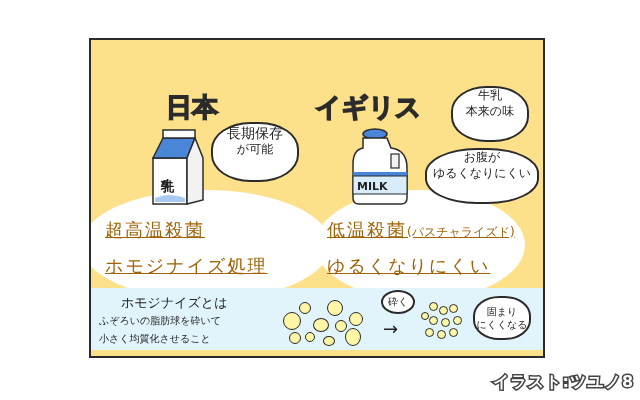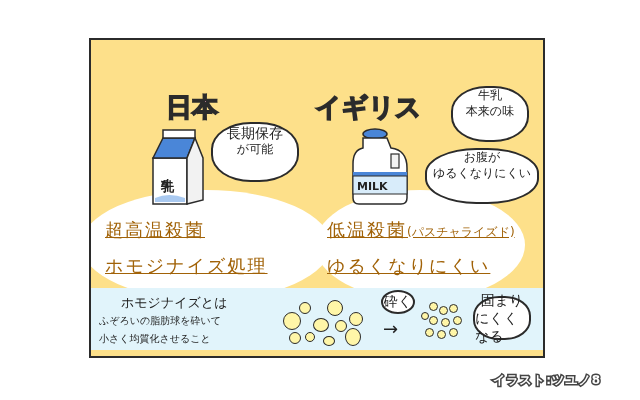--- a/index.html
+++ b/index.html
@@ -12,22 +12,22 @@
   .jp{left:50px;top:50px;color:#f4a3c6;margin-left:25px;}
   .uk{left:224px;top:50px;color:#a98ad8;font-family:Liberation Mono, monospace;}
   .cloud{position:absolute;background:#ffffff;border-radius:50%;}
   .bubble{position:absolute;background:#fff;border:2px solid #2b2b2b;border-radius:45%;display:flex;flex-direction:column;align-items:center;justify-content:flex-start;font-size:12px;color:#222;line-height:1.3;text-align:center;}
   .big-text{position:absolute;font-size:18px;color:#a16207;letter-spacing:2px;text-decoration:underline;}
   .strip{position:absolute;left:0;top:248px;width:100%;height:62px;background:#e1f4fb;}
   .strip-bottom{position:absolute;left:0;top:310px;width:100%;height:8px;background:#fde08a;}
   .strip-title{position:absolute;left:8px;top:6px;font-size:13px;color:#222;margin-left:22px;}
   .strip-line{position:absolute;left:8px;font-size:10px;color:#222;}
   .fat{position:absolute;background:#fff6a8;border:1.5px solid #2b2b2b;border-radius:50%;}
-  .credit{position:absolute;left:493px;top:372px;font-size:12px;font-weight:bold;color:#fff;-webkit-text-stroke:3px #444;paint-order:stroke fill;letter-spacing:1px;}
-  .small-bubble{position:absolute;background:#fff;border:2px solid #2b2b2b;border-radius:50%;display:flex;align-items:center;justify-content:center;font-size:14px;color:#222;}
+  .credit{position:absolute;left:493px;top:372px;font-size:16px;font-weight:bold;color:#fff;-webkit-text-stroke:3px #444;paint-order:stroke fill;letter-spacing:1px;}
+  .small-bubble{position:absolute;background:#fff;border:2px solid #2b2b2b;border-radius:50%;display:flex;align-items:center;justify-content:center;font-size:10px;color:#222;}
 </style>
 </head>
 <body>
 
 <div class="frame">
 
   <div class="country jp">日本</div>
   <div class="cloud" style="left:-10px;top:150px;width:250px;height:110px;"></div>
 
   <svg style="position:absolute;left:58px;top:88px;" width="60" height="80">

